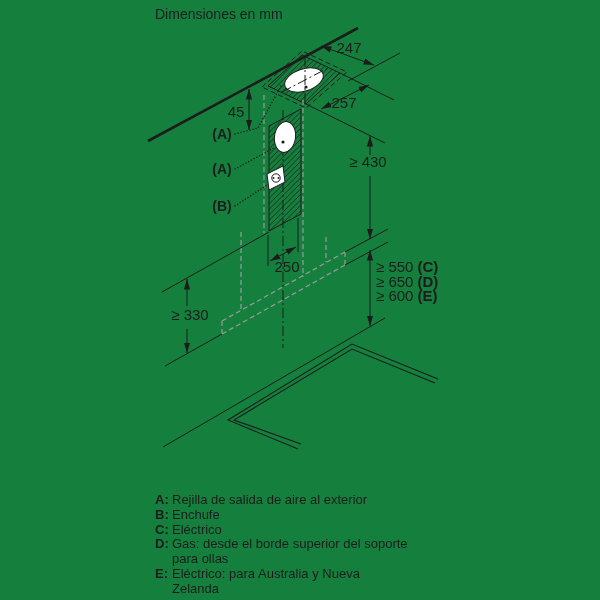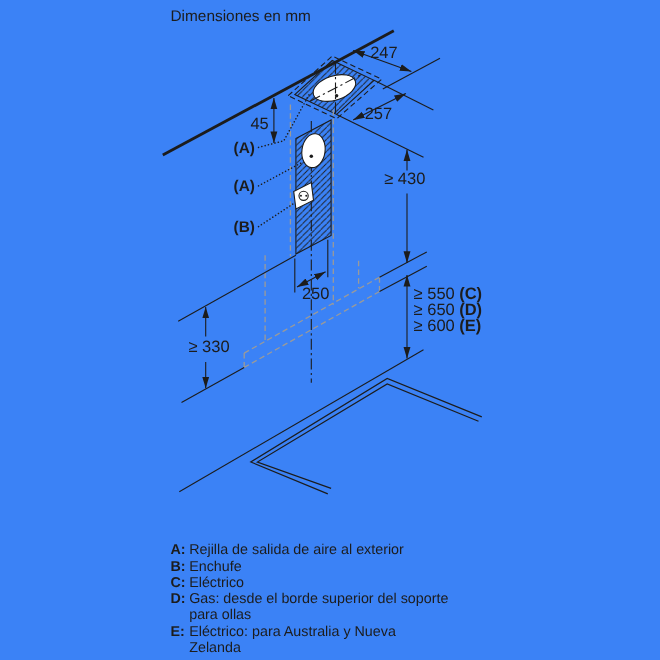--- a/index.html
+++ b/index.html
@@ -1,16 +1,16 @@
 <!DOCTYPE html>
 <html><head>
 <meta charset="utf-8">
 <style>
   html,body{margin:0;padding:0;background:#ffffff;}
-  #stage{position:relative;width:600px;height:600px;background:#3b82f6;overflow:hidden;}
+  #stage{position:relative;width:600px;height:600px;background:#15803d;overflow:hidden;}
   svg{position:absolute;top:0;left:0;}
   text{font-family:"Liberation Sans", sans-serif;fill:#1c1c1c;}
   .dim{font-size:15px;}
   .mid{text-anchor:middle;}
   .b{font-weight:bold;}
   .callout{font-size:14px;font-weight:bold;text-anchor:middle;}
   .legend-t{font-size:13px;}
   .title-t{font-size:14px;}
   .thin{stroke:#1c1c1c;stroke-width:1;fill:none;}
   .med{stroke:#1c1c1c;stroke-width:1.1;fill:none;}

